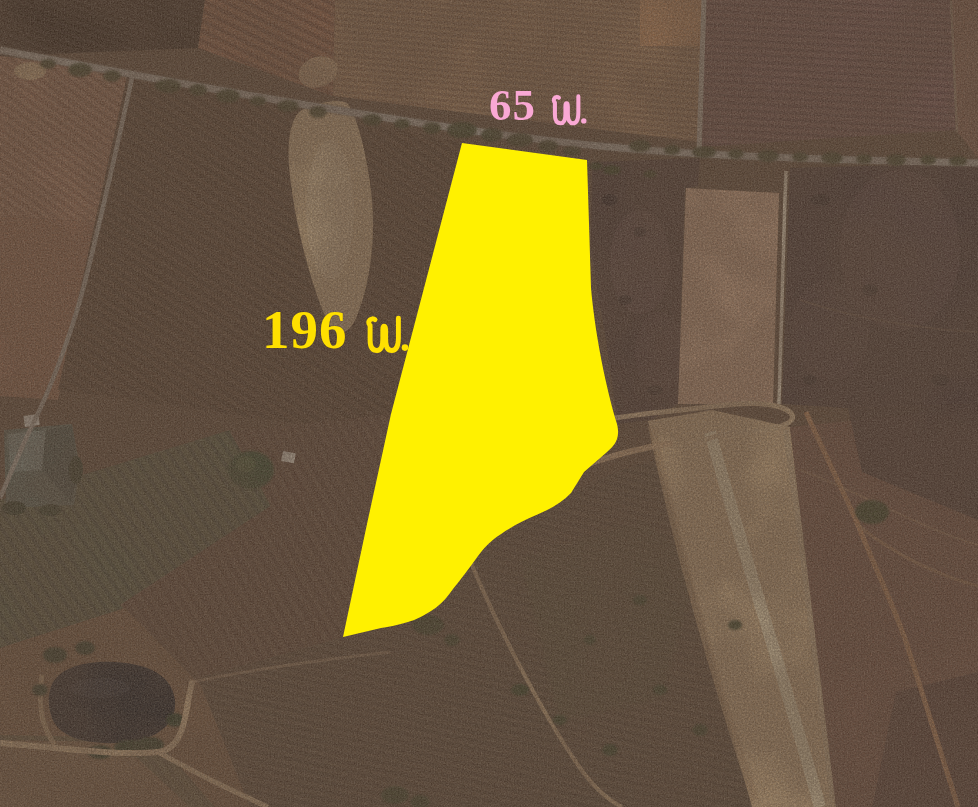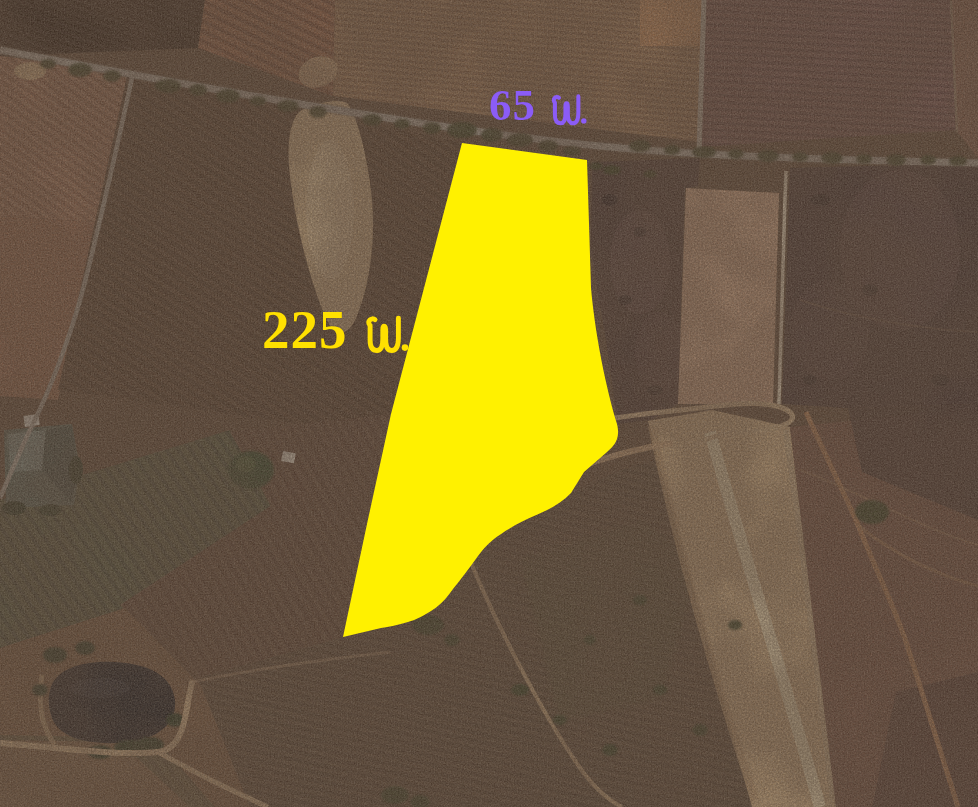--- a/index.html
+++ b/index.html
@@ -251,31 +251,31 @@
            C 561,504 546,511 534,516
            C 521,521 503,532 494,539
            C 487,545 482,550 478,556
            C 470,567 461,579 453,589
            C 446,599 440,605 434,609
            C 425,615 416,620 408,622
            C 398,625 389,627 381,628
            L 343,637 L 367,524 L 391,414 Z" fill="#FFF100"></path>
 </svg>
 
-<div class="dim-label" id="label-frontage" style="color:#8b5cf6" aria-label="65 ม.">
+<div class="dim-label" id="label-frontage" style="color:#f9a8d4" aria-label="65 ม.">
   <span class="num">65</span>
   <svg class="mo-glyph" viewBox="0 0 112 100">
     <path d="M 28,14 A 9,9 0 1 0 16,28 L 16,64 Q 16,89 33,89 Q 47,89 47,60 L 47,38
              Q 47,30 50.5,30 Q 54,30 54,40 L 54,62 Q 54,89 69,89 Q 85,89 85,58 L 85,10" fill="none" stroke="currentColor" stroke-width="12" stroke-linecap="round" stroke-linejoin="round"></path>
     <circle cx="101" cy="82" r="8" fill="currentColor"></circle>
   </svg>
 </div>
 
 <div class="dim-label" id="label-depth" style="color:#FFE000" aria-label="225 ม.">
-  <span class="num">225</span>
+  <span class="num">196</span>
   <svg class="mo-glyph" viewBox="0 0 112 100">
     <path d="M 28,14 A 9,9 0 1 0 16,28 L 16,64 Q 16,89 33,89 Q 47,89 47,60 L 47,38
              Q 47,30 50.5,30 Q 54,30 54,40 L 54,62 Q 54,89 69,89 Q 85,89 85,58 L 85,10" fill="none" stroke="currentColor" stroke-width="12" stroke-linecap="round" stroke-linejoin="round"></path>
     <circle cx="101" cy="82" r="8" fill="currentColor"></circle>
   </svg>
 </div>
 
 </div>
 
 </body></html>

